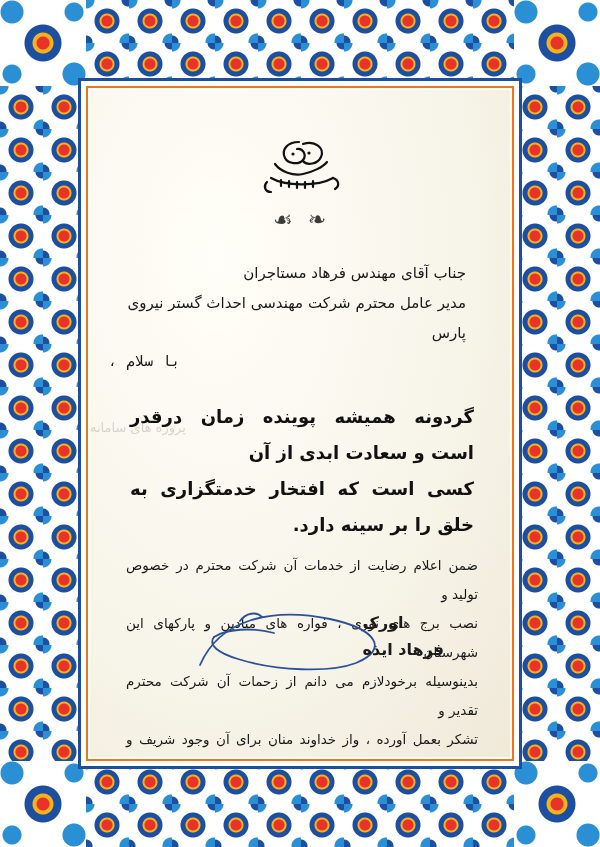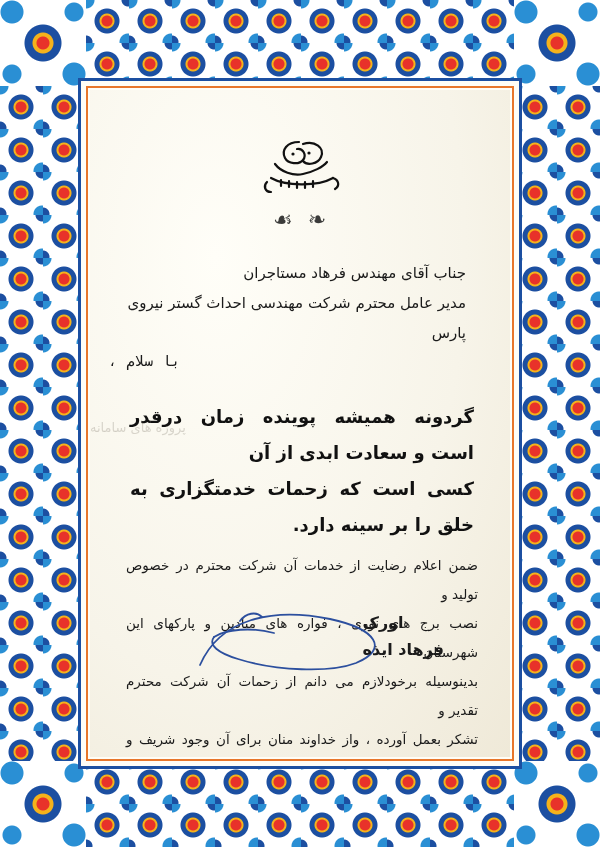--- a/index.html
+++ b/index.html
@@ -272,21 +272,21 @@
 
     <div class="addressee">
       <div>جناب آقای  مهندس فرهاد مستاجران</div>
       <div>مدیر عامل محترم شرکت مهندسی  احداث گستر نیروی پارس</div>
     </div>
 
     <div class="salutation">با سلام ،</div>
 
     <div class="emphasis">
       <div>گردونه  همیشه  پوینده زمان درقدر است و سعادت  ابدی از آن</div>
-      <div>کسی است که زحمات خدمتگزاری به خلق را بر سینه دارد.</div>
+      <div>کسی است که افتخار خدمتگزاری به خلق را بر سینه دارد.</div>
     </div>
 
     <div class="body-text">
       <div>ضمن اعلام رضایت از خدمات آن شرکت محترم در خصوص  تولید و</div>
       <div>نصب برج های نوری ، فواره های میادین و پارکهای این شهرستان</div>
       <div>بدینوسیله برخودلازم می دانم  از زحمات آن شرکت محترم  تقدیر و</div>
       <div>تشکر  بعمل آورده ، واز خداوند منان برای آن وجود شریف و سایر</div>
 
     </div>
 

